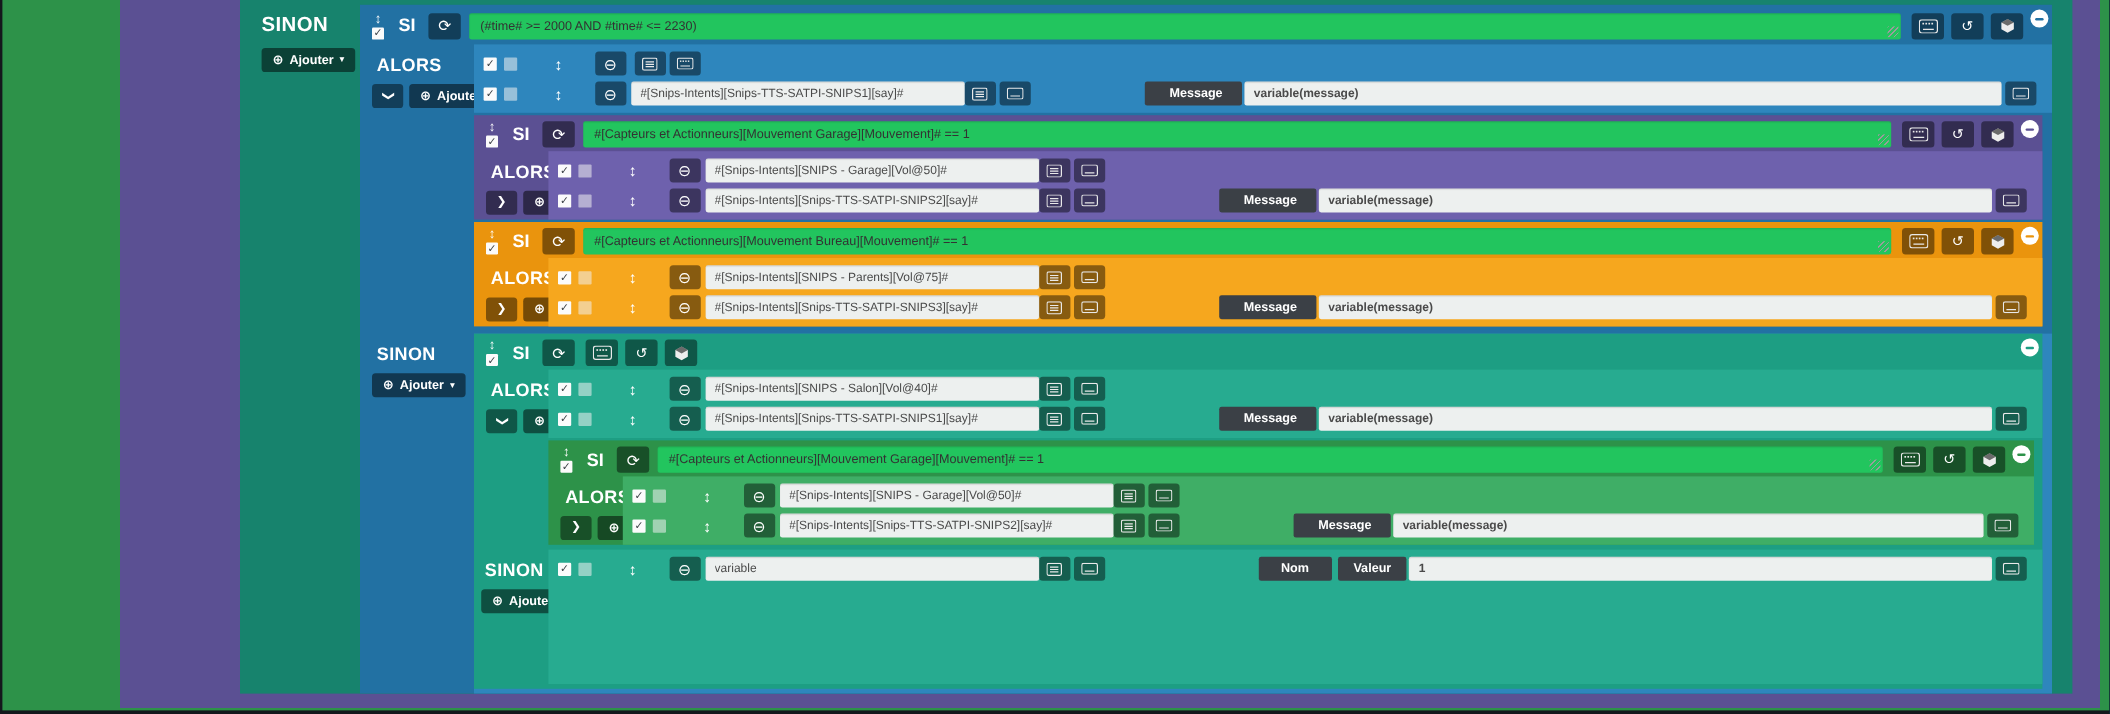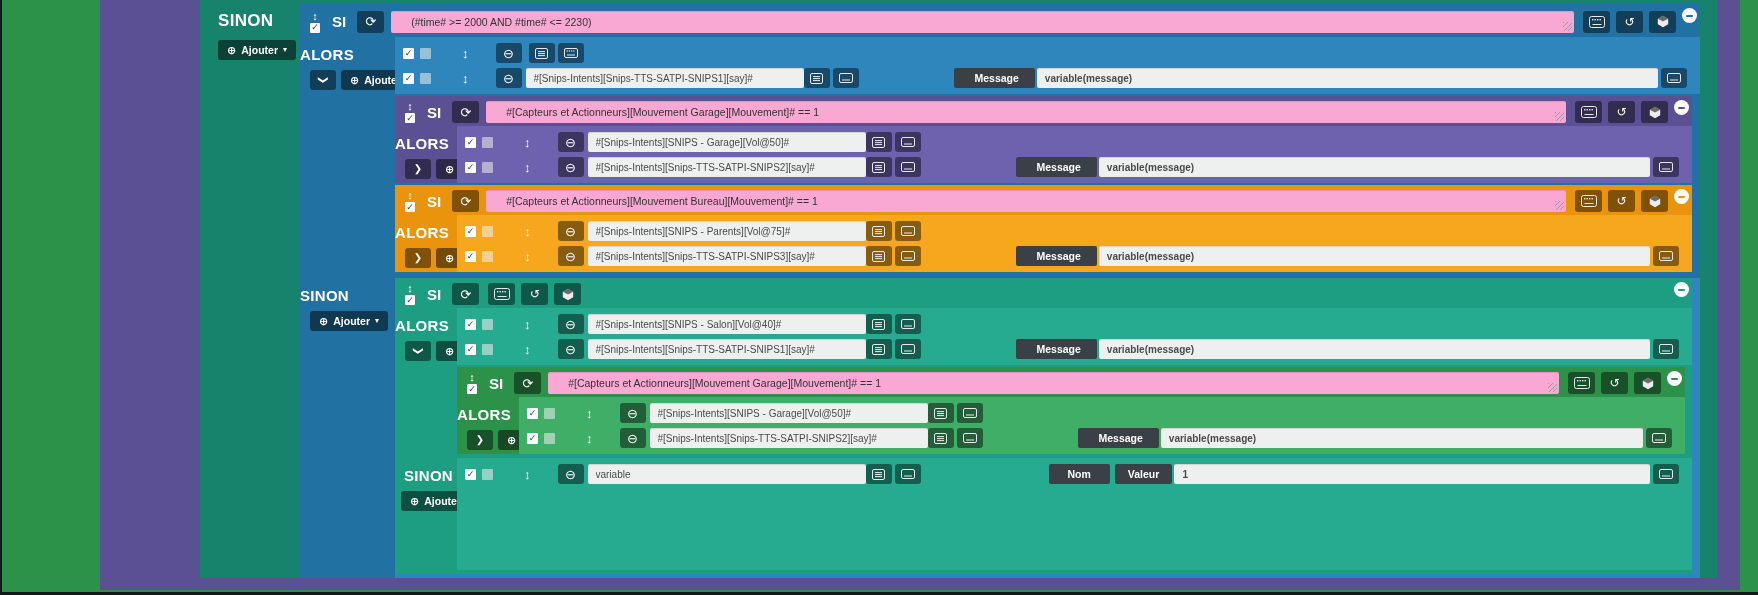--- a/index.html
+++ b/index.html
@@ -10,56 +10,56 @@
   --orange:#ea940d; --orange-l:#f6a71e;
   --dark:#14181c;
 }
 *{box-sizing:border-box; margin:0; padding:0;}
 body{background:#000; font-family:"Liberation Sans","DejaVu Sans",sans-serif;}
 .stage{position:relative; width:1758px; height:595px; background:var(--dark); overflow:hidden;}
 
 
 .green-wrap{position:absolute; left:2px; top:0; width:1756px; height:592px; background:var(--green); display:flex;}
 .g-col{width:98px; flex:none;}
-.purple-wrap{flex:1; height:590px; margin-right:18px; background:var(--purple); display:flex;}
+.purple-wrap{flex:1; height:590px; margin-right:8px; background:var(--purple); display:flex;}
 .p-col{width:100px; flex:none;}
 .teal-wrap{flex:1; height:578px; margin-right:23px; background:var(--teal); display:flex; overflow:hidden;}
 .t-col{width:100px; flex:none;}
 .t-main{flex:1; margin-right:17px; padding-top:4px;}
 
 .big-else-label{font-size:17px; font-weight:700; color:#fff; letter-spacing:.3px; padding:11px 0 0 18px;}
 .t-col .add-btn{margin:9px 0 0 18px;}
 
 
 .block{position:relative; background:var(--c);}
 .collapse{position:absolute; top:4px; right:3px; width:15px; height:15px; border:0; border-radius:50%; background:#fff; display:flex; align-items:center; justify-content:center; cursor:pointer; padding:0;}
 .collapse i{display:block; width:7px; height:2px; border-radius:1px; background:var(--c);}
 
 
 .si-row{display:flex; align-items:center; height:33px; padding:2px 12px 0 7px; gap:7px;}
 .si-row.small{height:30px;}
 .stack{width:16px; flex:none; display:flex; flex-direction:column; align-items:center; gap:1px;}
 .stack .drag{font-size:11px; margin:0;}
 .si-label{font-size:15px; font-weight:700; color:#fff; margin:0 4px 0 2px;}
 .cond{flex:1; position:relative; display:flex;}
-.cond input{width:100%; height:22px; border:0; outline:0; background:#f9a8d4; border-radius:2px; padding:0 20px; font-size:10.5px; color:#333; font-family:inherit; box-shadow:inset 0 1px 1px rgba(0,0,0,.1);}
+.cond input{width:100%; height:22px; border:0; outline:0; background:#22c55e; border-radius:2px; padding:0 9px; font-size:10.5px; color:#333; font-family:inherit; box-shadow:inset 0 1px 1px rgba(0,0,0,.1);}
 .grip{position:absolute; right:2px; bottom:2px; width:9px; height:9px; background:repeating-linear-gradient(135deg,#9c9c9c 0 1px,transparent 1px 3.2px);}
 .si-btns{display:flex; gap:3px; margin:0 12px 0 2px;}
 .si-btns .ibtn{height:22px; width:27px;}
 
 
 .ibtn{height:20px; min-width:26px; border:0; border-radius:3px; background:rgba(0,0,0,.45); color:#fff; display:inline-flex; align-items:center; justify-content:center; font-size:12px; cursor:pointer; padding:0; font-family:inherit;}
 .ibtn.rf{height:22px; width:27px; font-size:13px;}
 .ibtn span{line-height:1;}
 
 
 .sec{display:flex;}
 .sec-col{flex:none; width:95px;}
 .block .block .sec-col{width:62px;}
-.sec-label{font-size:15px; font-weight:700; color:#fff; letter-spacing:.3px; margin-top:9px;}
+.sec-label{font-size:15px; font-weight:700; color:#fff; letter-spacing:.3px; padding-left:14px; margin-top:9px;}
 .sec-ctrl{display:flex; gap:5px; margin:7px 0 0 10px; align-items:center;}
 .chev{width:23px; height:20px; font-size:10px; font-weight:700;}
 .chev.down span{display:inline-block; transform:rotate(90deg);}
 .add-btn{height:20px; border:0; border-radius:3px; background:rgba(0,0,0,.5); color:#fff; font-size:10.5px; font-weight:600; display:inline-flex; align-items:center; gap:5px; padding:0 9px; cursor:pointer; font-family:inherit;}
 .add-btn .plus{font-size:11px; line-height:1;}
 .add-btn .caret{font-size:8px; line-height:1;}
 .sec-rows{flex:1; background:var(--cl); padding:3px 10px 3px 0;}
 
 
 .row{display:flex; align-items:center; height:24px; margin:1px 0; padding-left:8px;}

